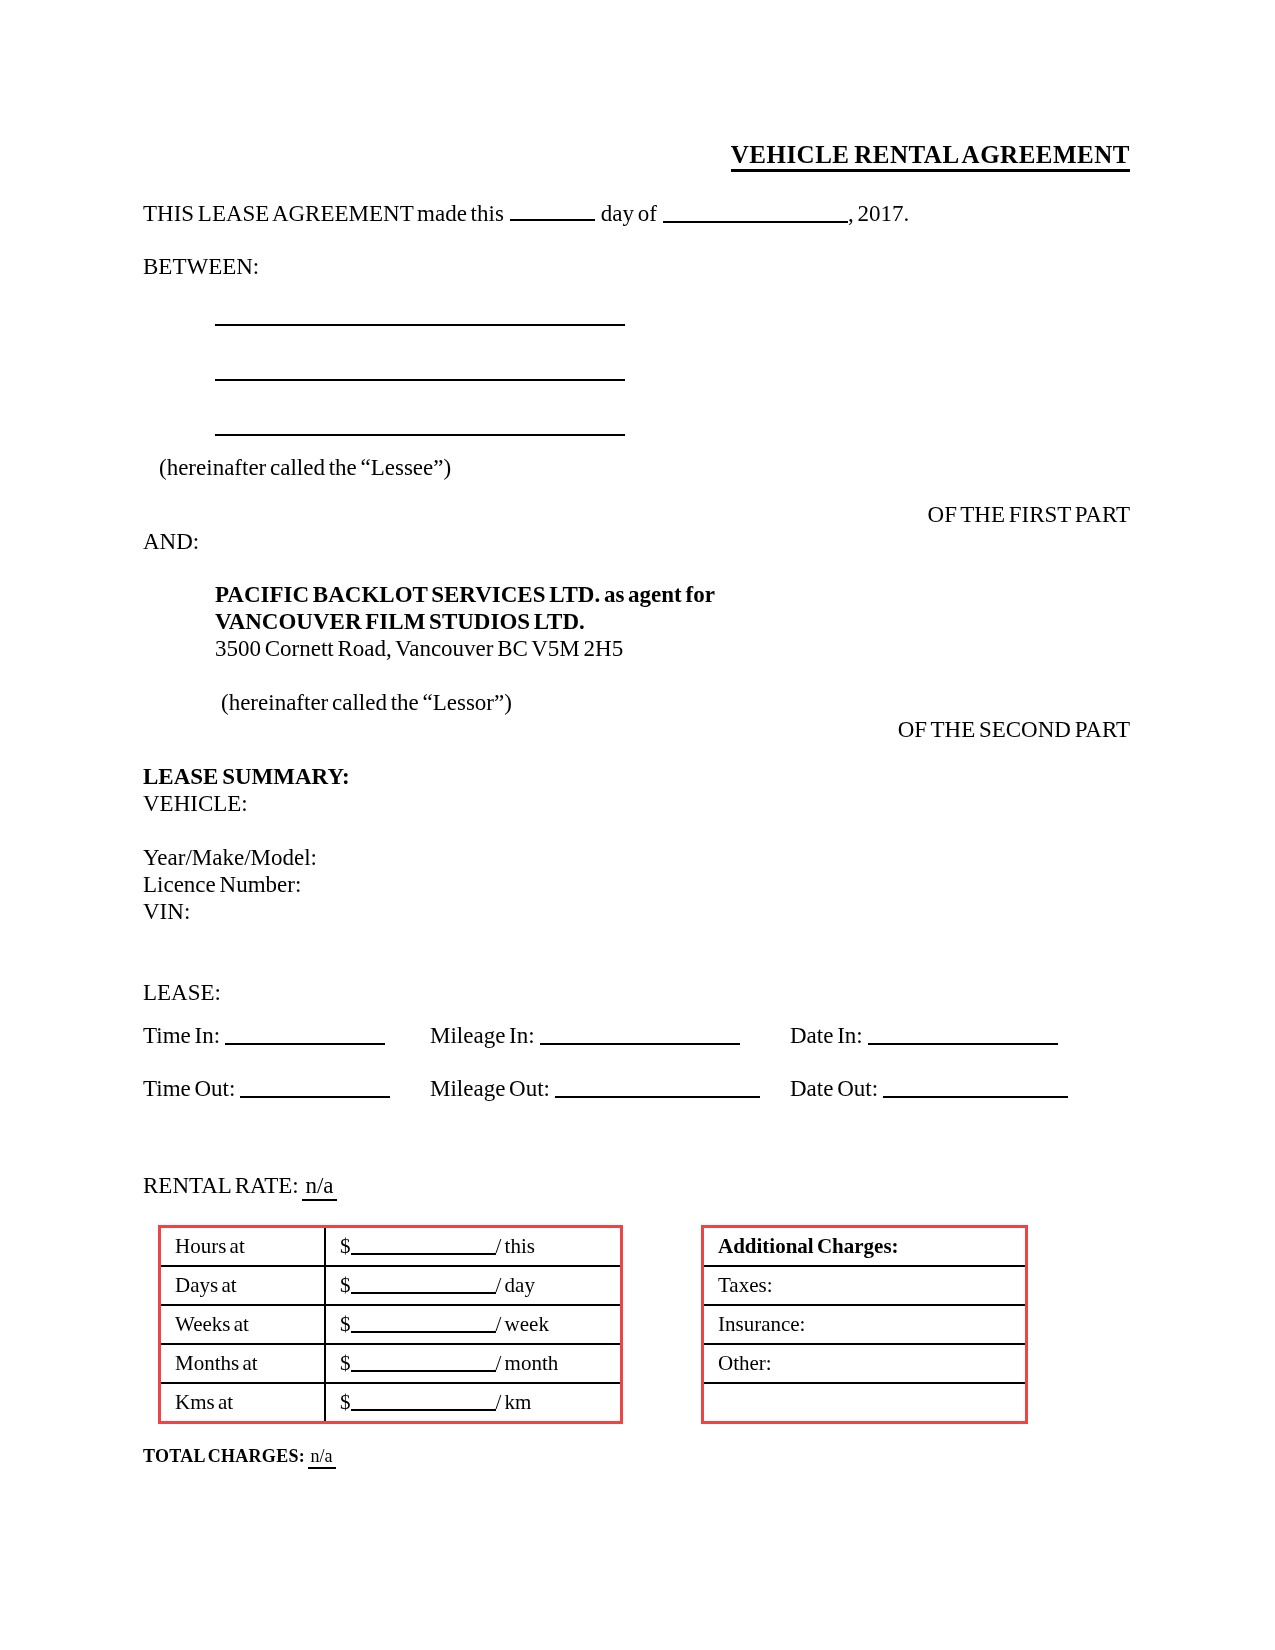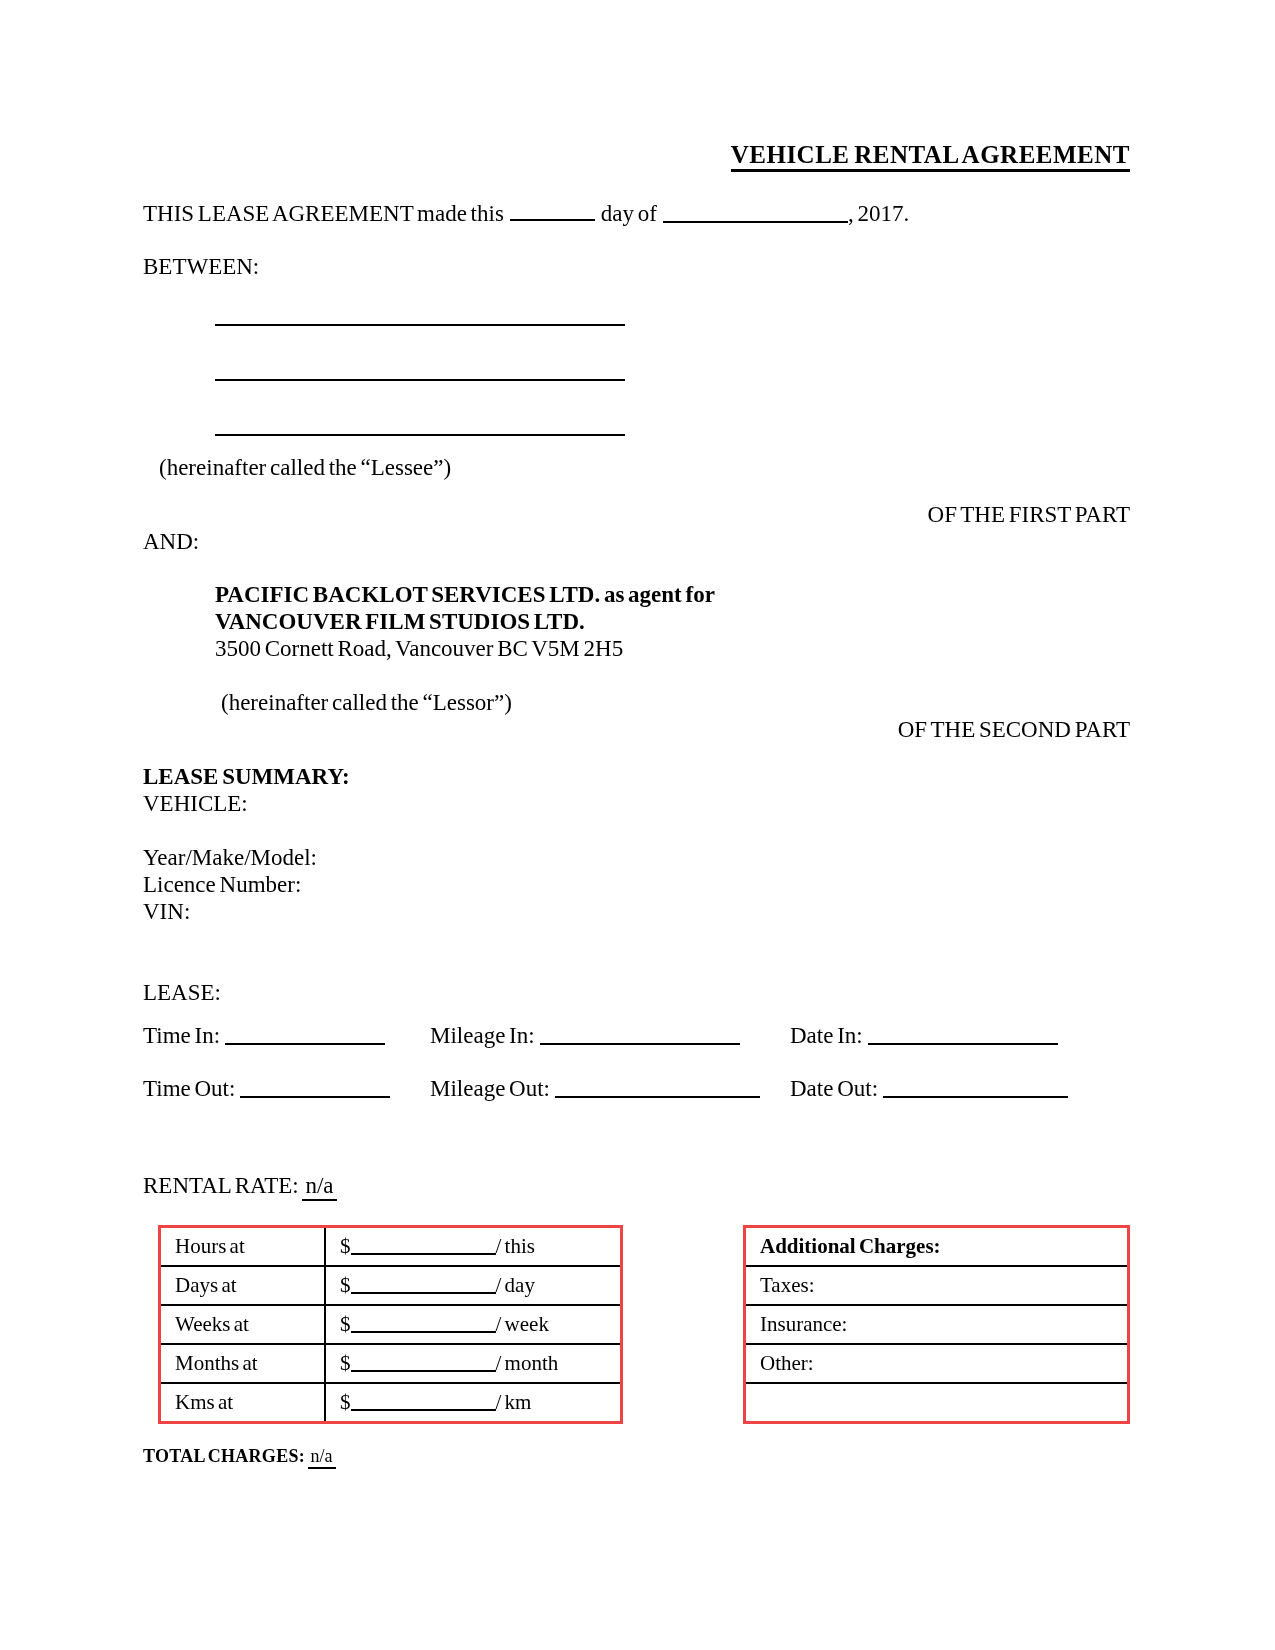--- a/index.html
+++ b/index.html
@@ -45,21 +45,21 @@
   .lo1 { width:150px; } .lo2 { width:205px; } .lo3 { width:185px; }
   .rental { margin-top:70px; }
   .uval { border-bottom:2px solid #000; padding:0 3px 1px 3px; }
   .tables { margin-top:26px; display:flex; align-items:flex-start; }
   table { border-collapse:collapse; border:3px solid #ef4444; table-layout:fixed; }
   td { border:2px solid #000; height:37px; padding:0 0 0 14px; font-size:21px; vertical-align:middle; }
   .rate-table { width:429px; margin-left:15px; }
   .rate-table .c-unit { width:149px; }
   .rate-table .c-amt  { width:280px; }
   .cfill { display:inline-block; border-bottom:2px solid #000; height:14px; width:145px; vertical-align:baseline; margin-bottom:-2px; }
-  .charges-table { width:394px; margin-left:120px; }
+  .charges-table { width:327px; margin-left:78px; }
   .charges-table .hdr { font-weight:bold; }
   .total { margin-top:19px; font-size:18px; }
   .total .tlabel { font-weight:bold; letter-spacing:0.3px; }
 </style>
 </head>
 <body>
 
 <div class="page">
 
   <h1 class="title">

